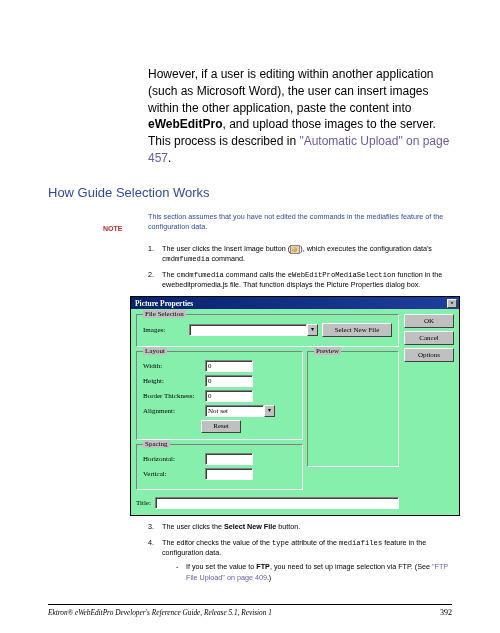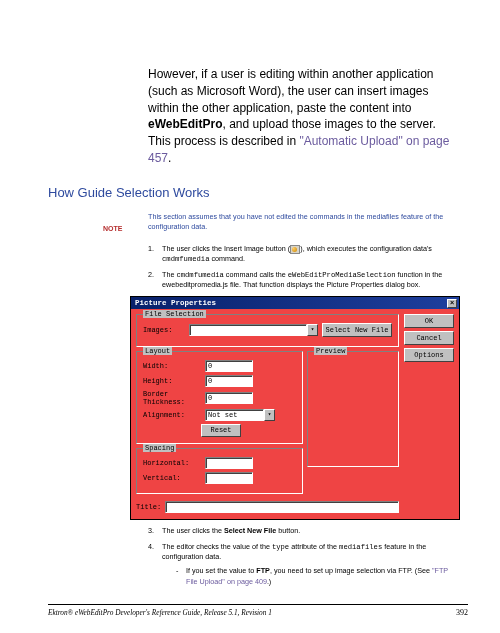--- a/index.html
+++ b/index.html
@@ -16,21 +16,21 @@
   .note-text { color: #2e4a9e; font-size: 7.2px; line-height: 1.4; flex: 1; }
   .step-list { margin-left: 100px; font-size: 7.2px; line-height: 1.4; }
   .step { display: flex; margin-bottom: 6px; }
   .step-num { width: 14px; flex-shrink: 0; }
   .step-text { flex: 1; }
   .mono { font-family: 'Courier New', monospace; }
   .icon-inline { display: inline-block; width: 10px; height: 9px; background: #d8d4c8; border: 1px solid #888; vertical-align: middle; position: relative; }
   .icon-inline::before { content: ''; position: absolute; left: 1px; top: 1px; width: 5px; height: 5px; background: radial-gradient(circle at 30% 30%, #fc6, #c80); border-radius: 50%; }
   
   
-  .dialog { margin: 4px 0 6px 82px; width: 330px; border: 1px solid #000; background: #ef4444; font-family: Liberation Mono, monospace; font-size: 7px; }
+  .dialog { margin: 4px 0 6px 82px; width: 330px; border: 1px solid #000; background: #86efac; font-family: Liberation Serif, serif; font-size: 7px; }
   .titlebar { background: linear-gradient(to right, #08216b, #1e3f9e); color: #fff; display: flex; align-items: center; justify-content: space-between; height: 12px; padding: 0 2px 0 4px; }
   .titlebar-text { font-weight: bold; font-size: 7.5px; }
   .titlebar-x { width: 10px; height: 9px; background: #c0c0c0; border: 1px solid; border-color: #fff #404040 #404040 #fff; text-align: center; line-height: 7px; font-size: 7px; font-weight: bold; color: #000; }
   .dialog-body { padding: 5px 5px 6px 5px; position: relative; }
   .dlg-main { display: flex; gap: 5px; }
   .dlg-left { flex: 1; }
   .dlg-right { width: 50px; display: flex; flex-direction: column; gap: 3px; }
   .dlg-btn { height: 14px; background: #c0c0c0; border: 1px solid; border-color: #fff #404040 #404040 #fff; text-align: center; line-height: 12px; font-size: 7px; }
   
   .fieldset { border: 1px solid; border-color: #808080 #fff #fff #808080; padding: 8px 6px 6px 6px; margin-bottom: 4px; position: relative; }
@@ -51,21 +51,21 @@
   .reset-btn { width: 40px; height: 13px; margin-top: 3px; margin-left: 58px; background: #c0c0c0; border: 1px solid; border-color: #fff #404040 #404040 #fff; text-align: center; line-height: 11px; font-size: 7px; }
   .title-row { display: flex; align-items: center; gap: 4px; margin-top: 3px; }
   .title-row .input-sunken { flex: 1; }
   
   .sub-bullet { margin-left: 14px; display: flex; margin-top: 4px; }
   .sub-bullet .dash { width: 10px; flex-shrink: 0; }
   
   .footer-rule { border-top: 1px solid #000; margin-top: 10px; padding-top: 3px; display: flex; justify-content: space-between; align-items: baseline; margin-left: 0; margin-right: 0; }
   .footer-text { font-style: italic; font-size: 7.3px; font-family: Georgia, 'Times New Roman', serif; }
   .page-num { font-size: 8px; font-family: Georgia, serif; }
-  .footer-wrap { position: absolute; bottom: 16px; left: 48px; right: 32px; text-align: center; }
+  .footer-wrap { position: absolute; bottom: 16px; left: 48px; right: 48px; text-align: center; }
 </style>
 </head>
 <body>
 
 <div class="page">
 
 
   <p class="intro-block2">
     <span>However, if a user is editing within another application (such as Microsoft Word), the user can insert images within the other application, paste the content into </span><b>eWebEditPro</b><span>, and upload those images to the server. This process is described in </span><span class="link">"Automatic Upload" on page 457</span><span>.</span>
   </p>

